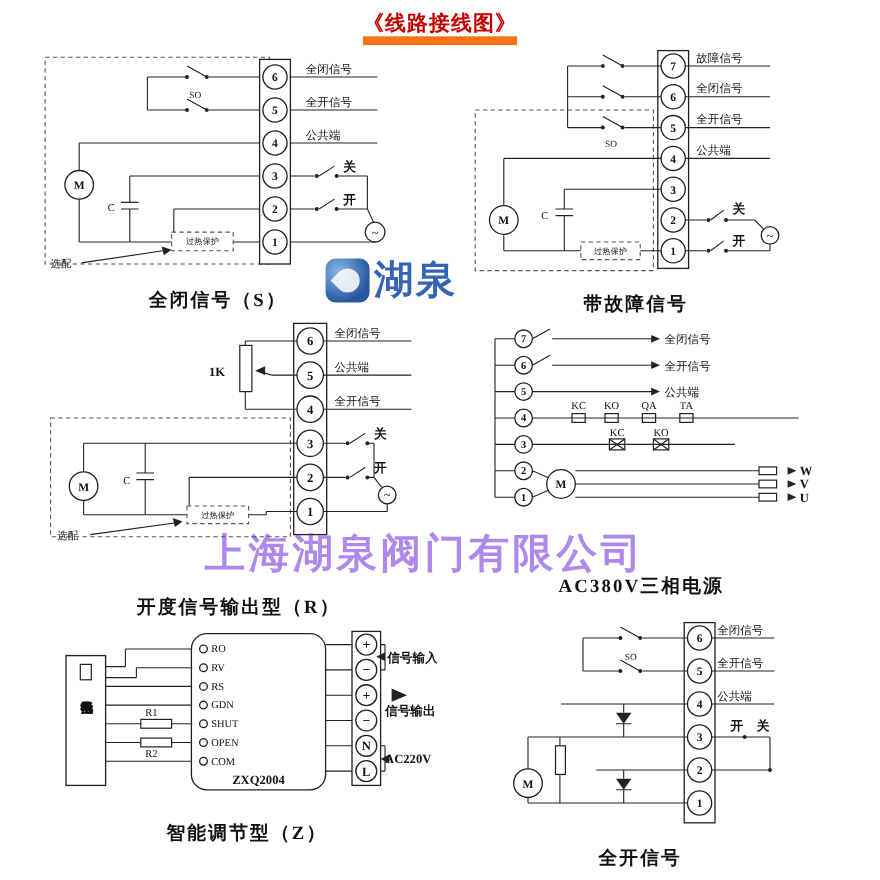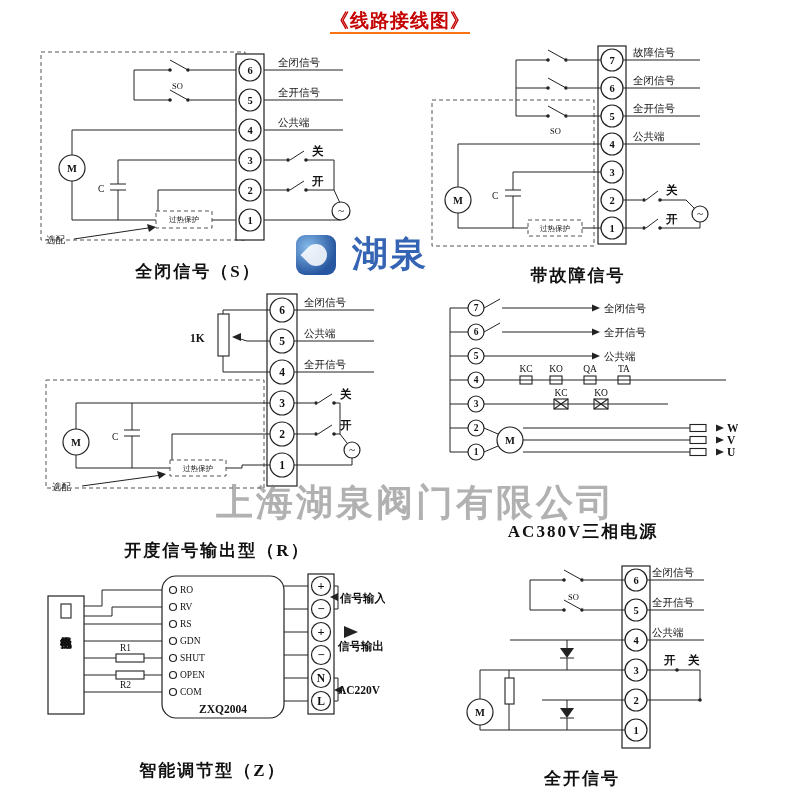--- a/index.html
+++ b/index.html
@@ -1,47 +1,47 @@
 <!DOCTYPE html>
 <html><head>
 <meta charset="utf-8">
 <style>
   html,body{margin:0;padding:0;}
   body{width:800px;height:800px;position:relative;background:#fff;overflow:hidden;
        font-family:"Liberation Serif",serif;color:#111;}
   .title-wrap{position:absolute;top:8px;left:0;width:100%;text-align:center;}
   .title-wrap span{color:#c40000;font-weight:bold;font-size:19px;letter-spacing:1px;
-       border-bottom:2px solid #f97316;padding-bottom:1px;}
+       border-bottom:8px solid #f97316;padding-bottom:1px;}
   figure{position:absolute;margin:0;}
   figcaption{text-align:center;font-weight:bold;font-size:17px;letter-spacing:2px;color:#111;}
-  .cap-m8{margin-top:8px}.cap-m14{margin-top:14px}.cap-m26{margin-top:40px}.cap-m34{margin-top:34px}
+  .cap-m8{margin-top:8px}.cap-m14{}.cap-m26{margin-top:40px}.cap-m34{margin-top:34px}
   .italic{}
   
   .w{stroke:#222;stroke-width:1;fill:none;}
   .box{fill:#fff;stroke:#222;stroke-width:1.2;}
   .dash{fill:none;stroke:#555;stroke-width:1;stroke-dasharray:4 3;}
   .tc{fill:#fff;stroke:#222;stroke-width:1.2;}
   .dot{fill:#222;stroke:none;}
   .ah{fill:#222;stroke:none;}
   .comp{fill:none;stroke:#222;stroke-width:1.1;}
   text{fill:#111;font-family:"Liberation Serif",serif;}
   .f7{font-size:7.5px}.f8{font-size:8.5px}.f9{font-size:9.5px}.f10{font-size:10.5px}
   .f11{font-size:11.5px}.f12{font-size:12.5px}
   .b{font-weight:bold}
   .mid{text-anchor:middle}
   
-  .logo{position:absolute;left:296px;top:230px;display:flex;align-items:center;gap:16px;opacity:.95;}
+  .logo{position:absolute;left:296px;top:230px;display:flex;align-items:center;gap:4px;opacity:.95;}
   .logo-mark{width:40px;height:40px;border-radius:9px;
       background:radial-gradient(circle at 30% 30%,#7fb6e8,#1d4f9c 70%);
       position:relative;}
   .logo-mark:after{content:"";position:absolute;left:9px;top:9px;width:22px;height:22px;
       border-radius:50% 50% 50% 0;background:rgba(255,255,255,.85);transform:rotate(45deg);}
   .logo-text{font-size:36px;font-weight:bold;color:#2b5cb0;letter-spacing:2px;}
   .company-mark{position:absolute;left:186px;top:478px;width:460px;font-size:37px;
-      color:#737373;opacity:.55;letter-spacing:3px;white-space:nowrap;font-weight:bold;text-align:center;}
+      color:#6d28d9;opacity:.55;letter-spacing:3px;white-space:nowrap;font-weight:bold;}
 </style>
 </head>
 <body>
 
 <div class="title-wrap">
   <span>《线路接线图》</span>
 </div>
 
 <figure style="left:38px;top:48px;">
 <svg width="320" height="200" viewBox="0 0 320 200">
@@ -388,21 +388,21 @@
     <text class="f11 b" x="299" y="140">W</text>
     <text class="f11 b" x="299" y="152">V</text>
     <text class="f11 b" x="299" y="164">U</text>
   </g>
 </svg>
 <figcaption class="cap-m34">AC380V三相电源</figcaption>
 </figure>
 
 <div class="company-mark">上海湖泉阀门有限公司</div>
 
-<figure style="left:40px;top:566px;">
+<figure style="left:52px;top:566px;">
 <svg width="345" height="175" viewBox="0 0 345 175">
   <g class="w">
     <line x1="44" y1="40" x2="62" y2="40"></line>
         <line x1="62" y1="40" x2="62" y2="24"></line>
         <line x1="62" y1="24" x2="127" y2="24"></line>
     <line x1="44" y1="50" x2="72" y2="50"></line>
         <line x1="72" y1="50" x2="72" y2="41"></line>
         <line x1="72" y1="41" x2="127" y2="41"></line>
     <line x1="44" y1="58" x2="127" y2="58"></line>
     <line x1="44" y1="75" x2="127" y2="75"></line>

